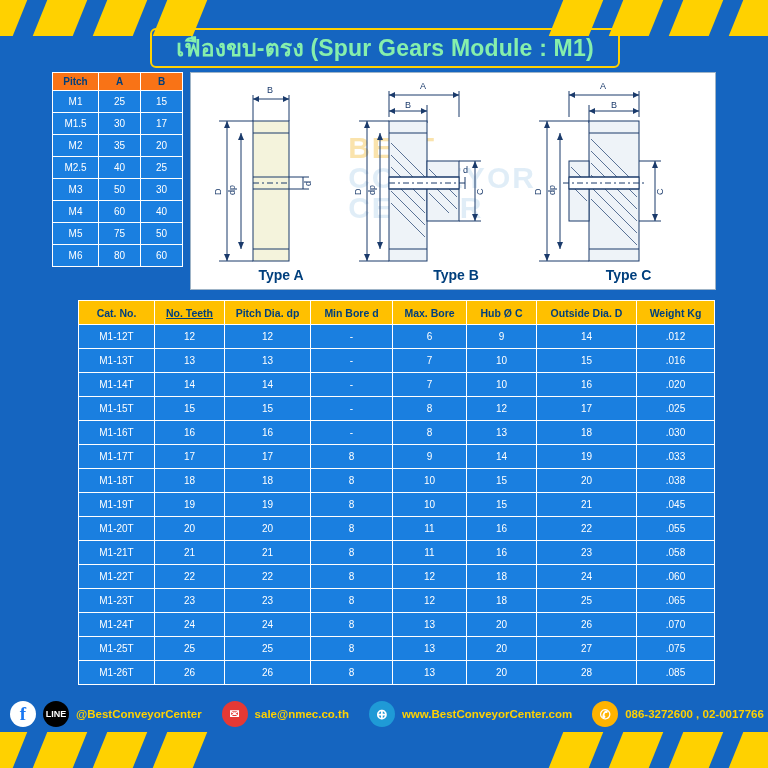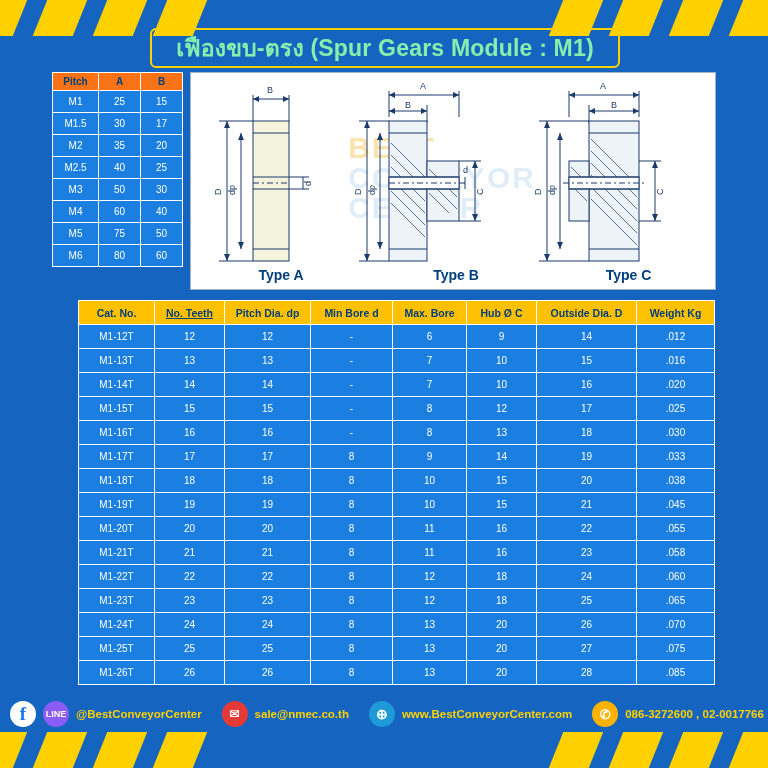--- a/index.html
+++ b/index.html
@@ -105,21 +105,21 @@
   
   .footer {
     position:absolute; left:0; bottom:24px; width:768px; height:60px;
     display:flex; align-items:center;
   }
   .fdiv { width:1px; height:40px; background:#ffd100; opacity:.8; }
   .fitem { display:flex; align-items:center; gap:7px; padding:0 10px; }
   .fitem .txt { color:#ffd100; font-size:11.5px; font-weight:bold; white-space:nowrap; }
   .ficon { width:26px; height:26px; border-radius:50%; display:flex; align-items:center; justify-content:center; font-size:14px; font-weight:bold; }
   .ic-fb { background:#ffffff; color:#1877f2; font-family:"Liberation Serif",serif; font-size:19px; }
-  .ic-line { background:#8b5cf6; color:#ffffff; font-size:9px; }
+  .ic-line { background:#000000; color:#ffffff; font-size:9px; }
   .ic-mail { background:#e53935; color:#ffffff; font-size:12px; }
   .ic-globe { background:#1f9ad6; color:#ffffff; font-size:14px; }
   .ic-phone { background:#ffb300; color:#ffffff; font-size:13px; }
 </style>
 </head>
 <body>
 
 <div class="page">
 
   <div class="chev-band top">

